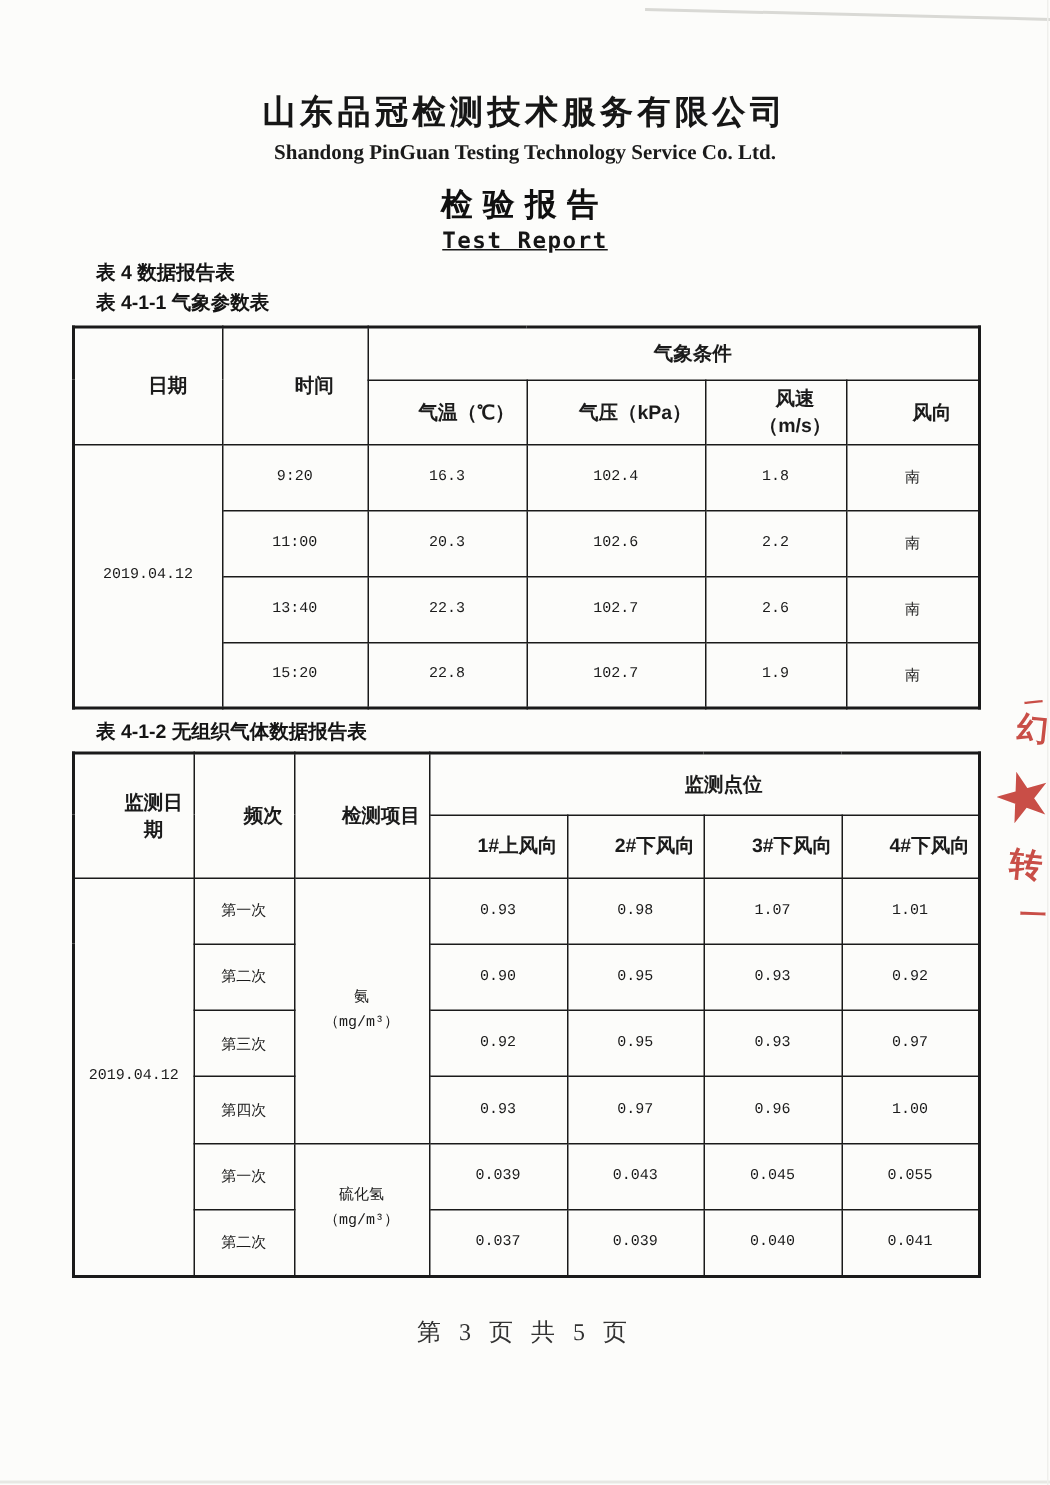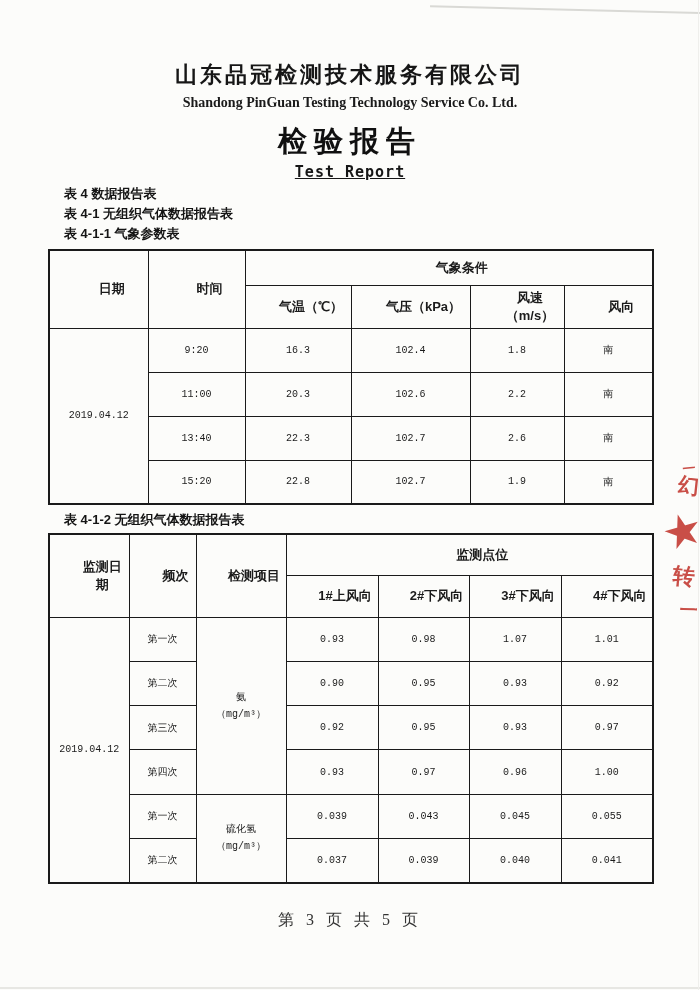--- a/index.html
+++ b/index.html
@@ -34,21 +34,21 @@
     font-size: 22px; font-weight: bold; letter-spacing: 3px; color: #161616;
   }
   .company-en {
     margin-top: 5px;
     font-family: "Liberation Serif", serif;
     font-size: 14px; font-weight: bold; color: #1a1a1a;
   }
   .report-title-cn {
     margin-top: 11px;
     font-family: "Liberation Sans", sans-serif;
-    font-size: 29px; font-weight: bold; letter-spacing: 7px; color: #101010;
+    font-size: 21px; font-weight: bold; letter-spacing: 7px; color: #101010;
   }
   .report-title-en {
     margin-top: 1px;
     font-family: "DejaVu Sans Mono", monospace;
     font-size: 15px; font-weight: bold; letter-spacing: 1px; color: #161616; text-decoration: underline;
   }
 
   .table-labels { margin: 3px 0 5px 64px; }
   .table-label {
     font-family: "Liberation Sans", sans-serif;
@@ -111,21 +111,20 @@
 
   <div class="header">
     <div class="company-cn">山东品冠检测技术服务有限公司</div>
     <div class="company-en">Shandong PinGuan Testing Technology Service Co. Ltd.</div>
     <div class="report-title-cn">检验报告</div>
     <div class="report-title-en">Test Report</div>
   </div>
 
   <div class="table-labels">
     <div class="table-label">表 4 数据报告表</div>
-    <div class="table-label">表 4-1 无组织气体数据报告表</div>
     <div class="table-label">表 4-1-1 气象参数表</div>
   </div>
 
   <table class="weather-table">
     <colgroup>
       <col style="width:99px">
         <col style="width:97px">
         <col style="width:106px">
       <col style="width:119px">
         <col style="width:94px">

